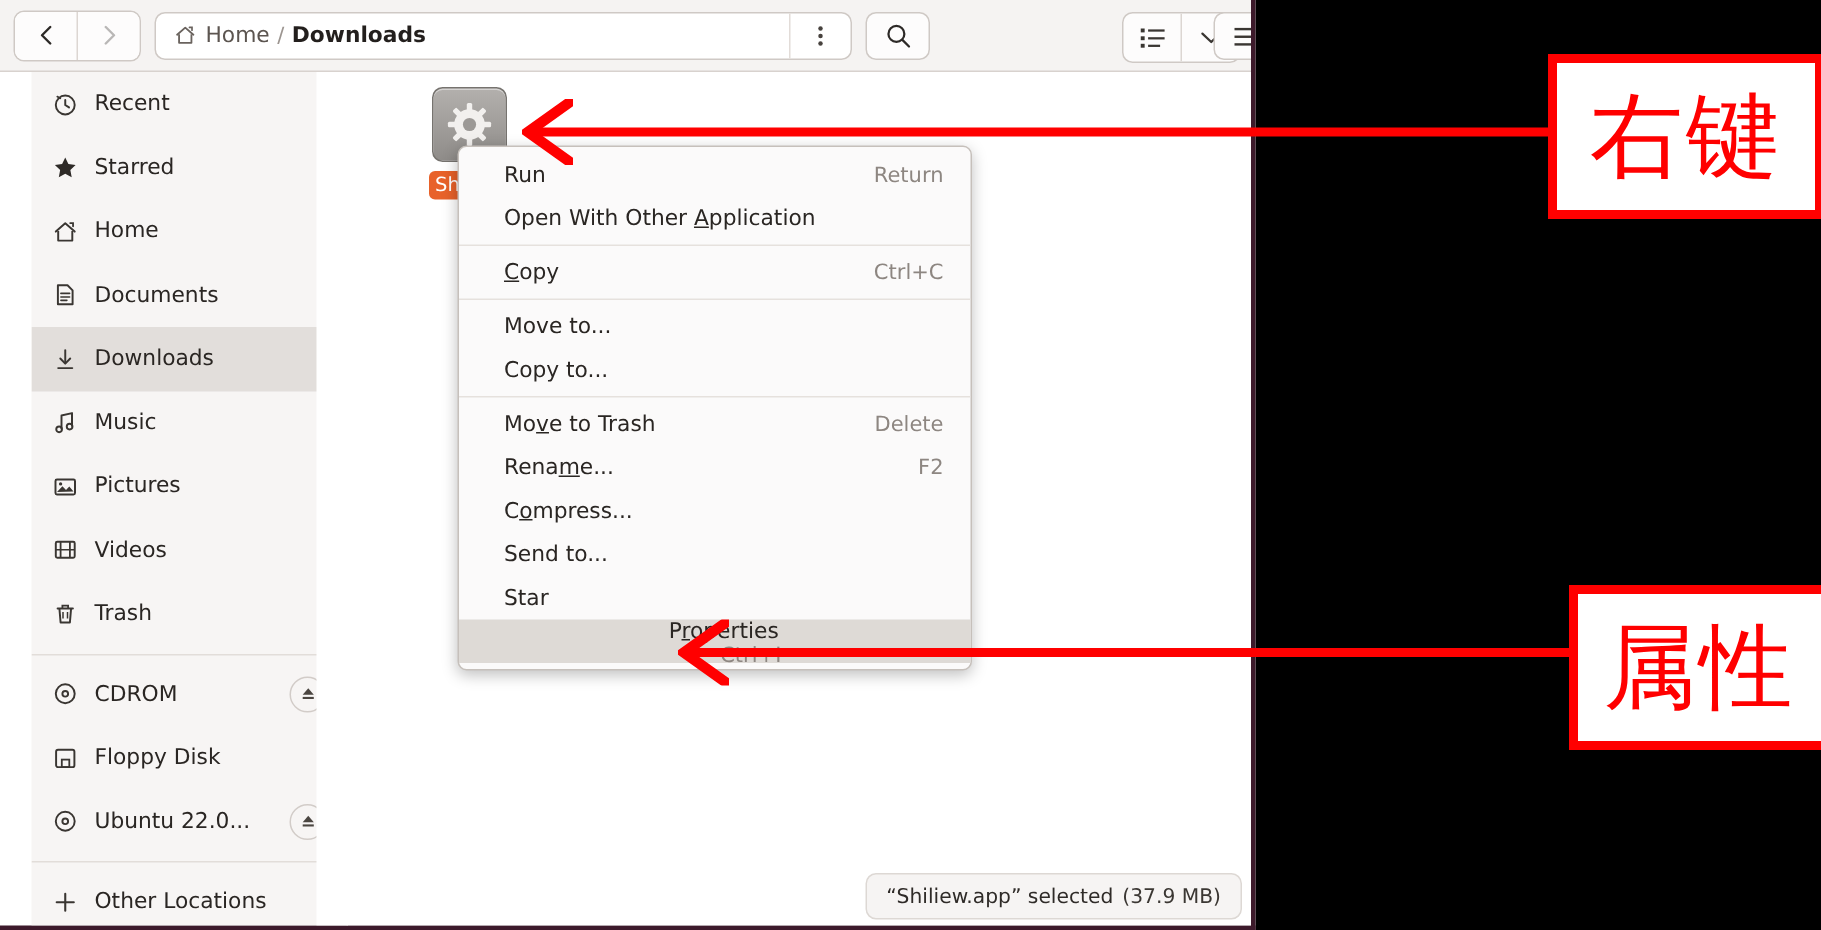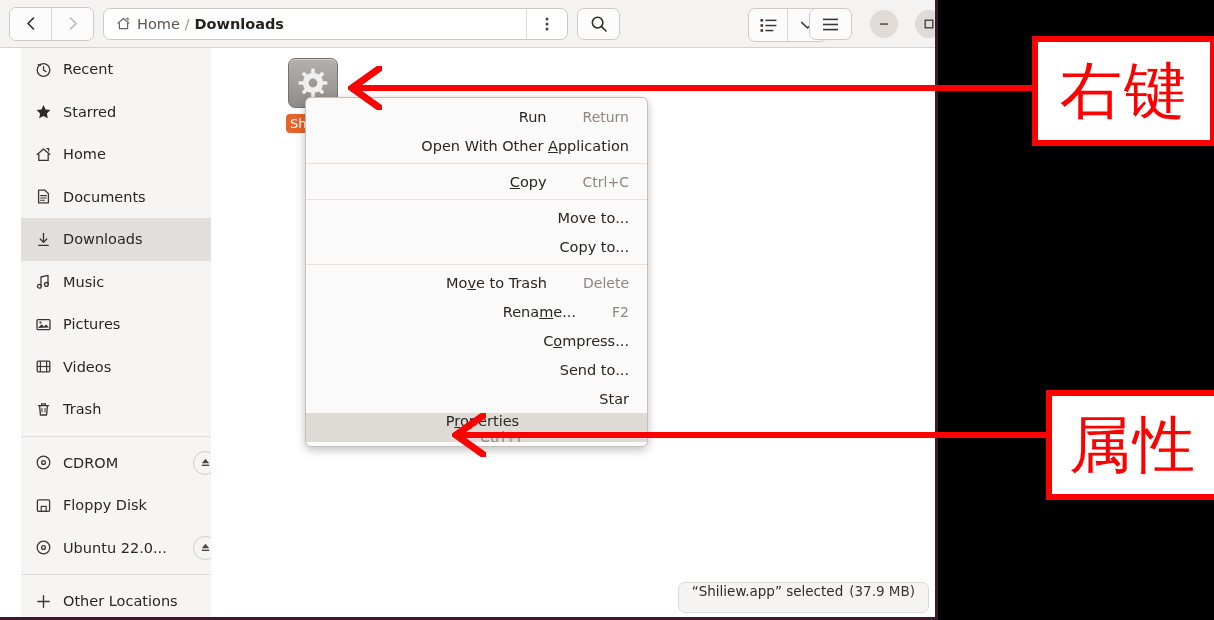--- a/index.html
+++ b/index.html
@@ -5,21 +5,21 @@
   html,body{margin:0;padding:0;}
   body{
     width:1214px;height:620px;overflow:hidden;background:#000;
     font-family:"DejaVu Sans","Liberation Sans",sans-serif;
     -webkit-font-smoothing:antialiased;
   }
   .stage{position:relative;width:1214px;height:620px;background:#000;}
 
   
   .window{
-    position:absolute;left:0;top:0;width:938px;height:620px;
+    position:absolute;left:0;top:0;width:837px;height:620px;
     background:#ffffff;overflow:hidden;
     border-right:3px solid #3d1a2b;border-bottom:3px solid #3d1a2b;
     box-sizing:border-box;
   }
 
   
   .headerbar{
     position:absolute;left:0;top:0;right:0;height:48px;
     background:#f5f3f2;border-bottom:1px solid #d8d2ce;
     display:flex;align-items:center;box-sizing:border-box;
@@ -97,34 +97,34 @@
   }
   .fname{
     display:inline-block;margin-top:6px;max-width:64px;
     background:#e8622a;color:#fff;border-radius:4px;
     font-size:13px;padding:2px 4px;white-space:nowrap;overflow:hidden;text-overflow:clip;
   }
 
   .statusbar{
     position:absolute;right:6px;bottom:4px;height:29px;
     background:#f6f4f3;border:1px solid #ddd8d4;border-radius:7px;
-    display:flex;align-items:flex-start;padding:0 13px;
+    display:flex;align-items:center;padding:0 13px;
     font-size:13.5px;color:#2f2b28;white-space:nowrap;
   }
   .statusbar .size{color:#3b3733;margin-left:6px;}
 
   
   .ctxmenu{
     position:absolute;left:305px;top:97px;width:343px;
     background:#fbfafa;border:1px solid #c6c0bb;border-radius:6px;
     box-shadow:0 3px 10px rgba(0,0,0,.25);padding:4px 0;box-sizing:border-box;
     font-size:14.5px;color:#2a2623;
   }
   .mi{display:flex;align-items:center;height:29px;padding:0 18px 0 30px;cursor:pointer;white-space:nowrap;}
-  .mi .lbl{flex:1;text-align:right;}
+  .mi .lbl{flex:1;}
   .mi .accel{color:#8d8681;font-size:14px;margin-left:36px;}
   .mi.sel{background:#dedad6;flex-direction:column;}
   .msep{height:1px;background:#e6e1dd;margin:3px 0;}
   u{text-decoration:underline;}
 
   
   .ann-box{
     position:absolute;border:6px solid #ff0000;background:#fff;
     display:flex;align-items:center;justify-content:center;
     color:#ff0000;font-size:62px;line-height:1;letter-spacing:2px;

